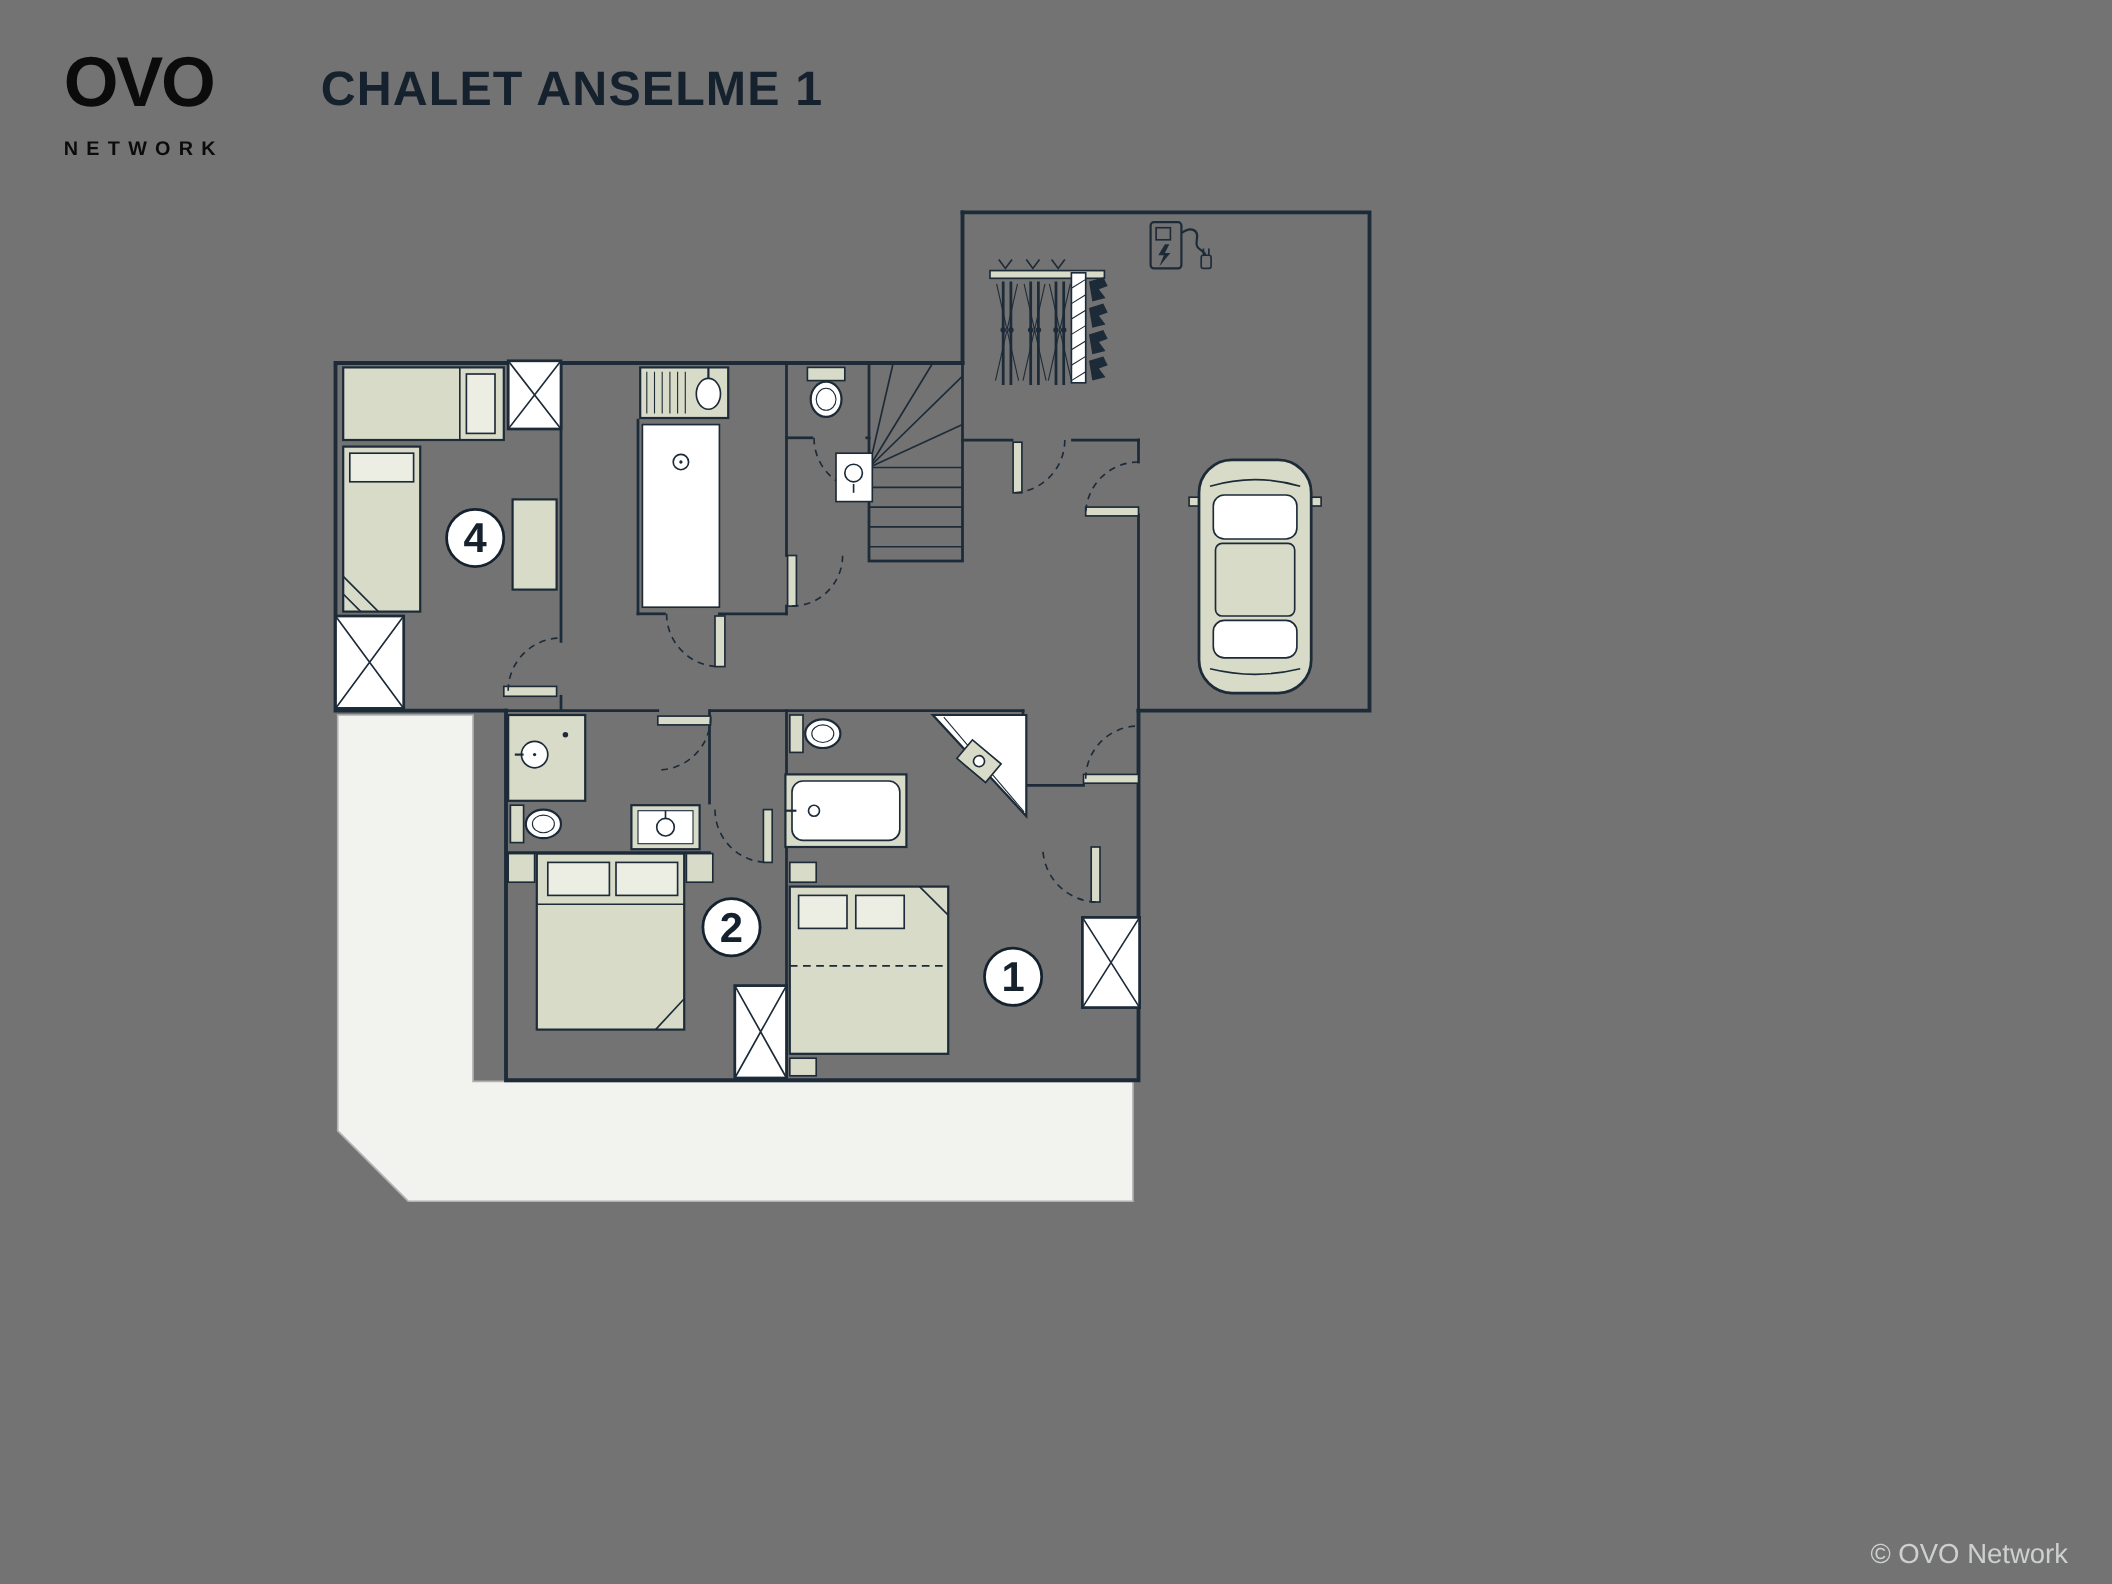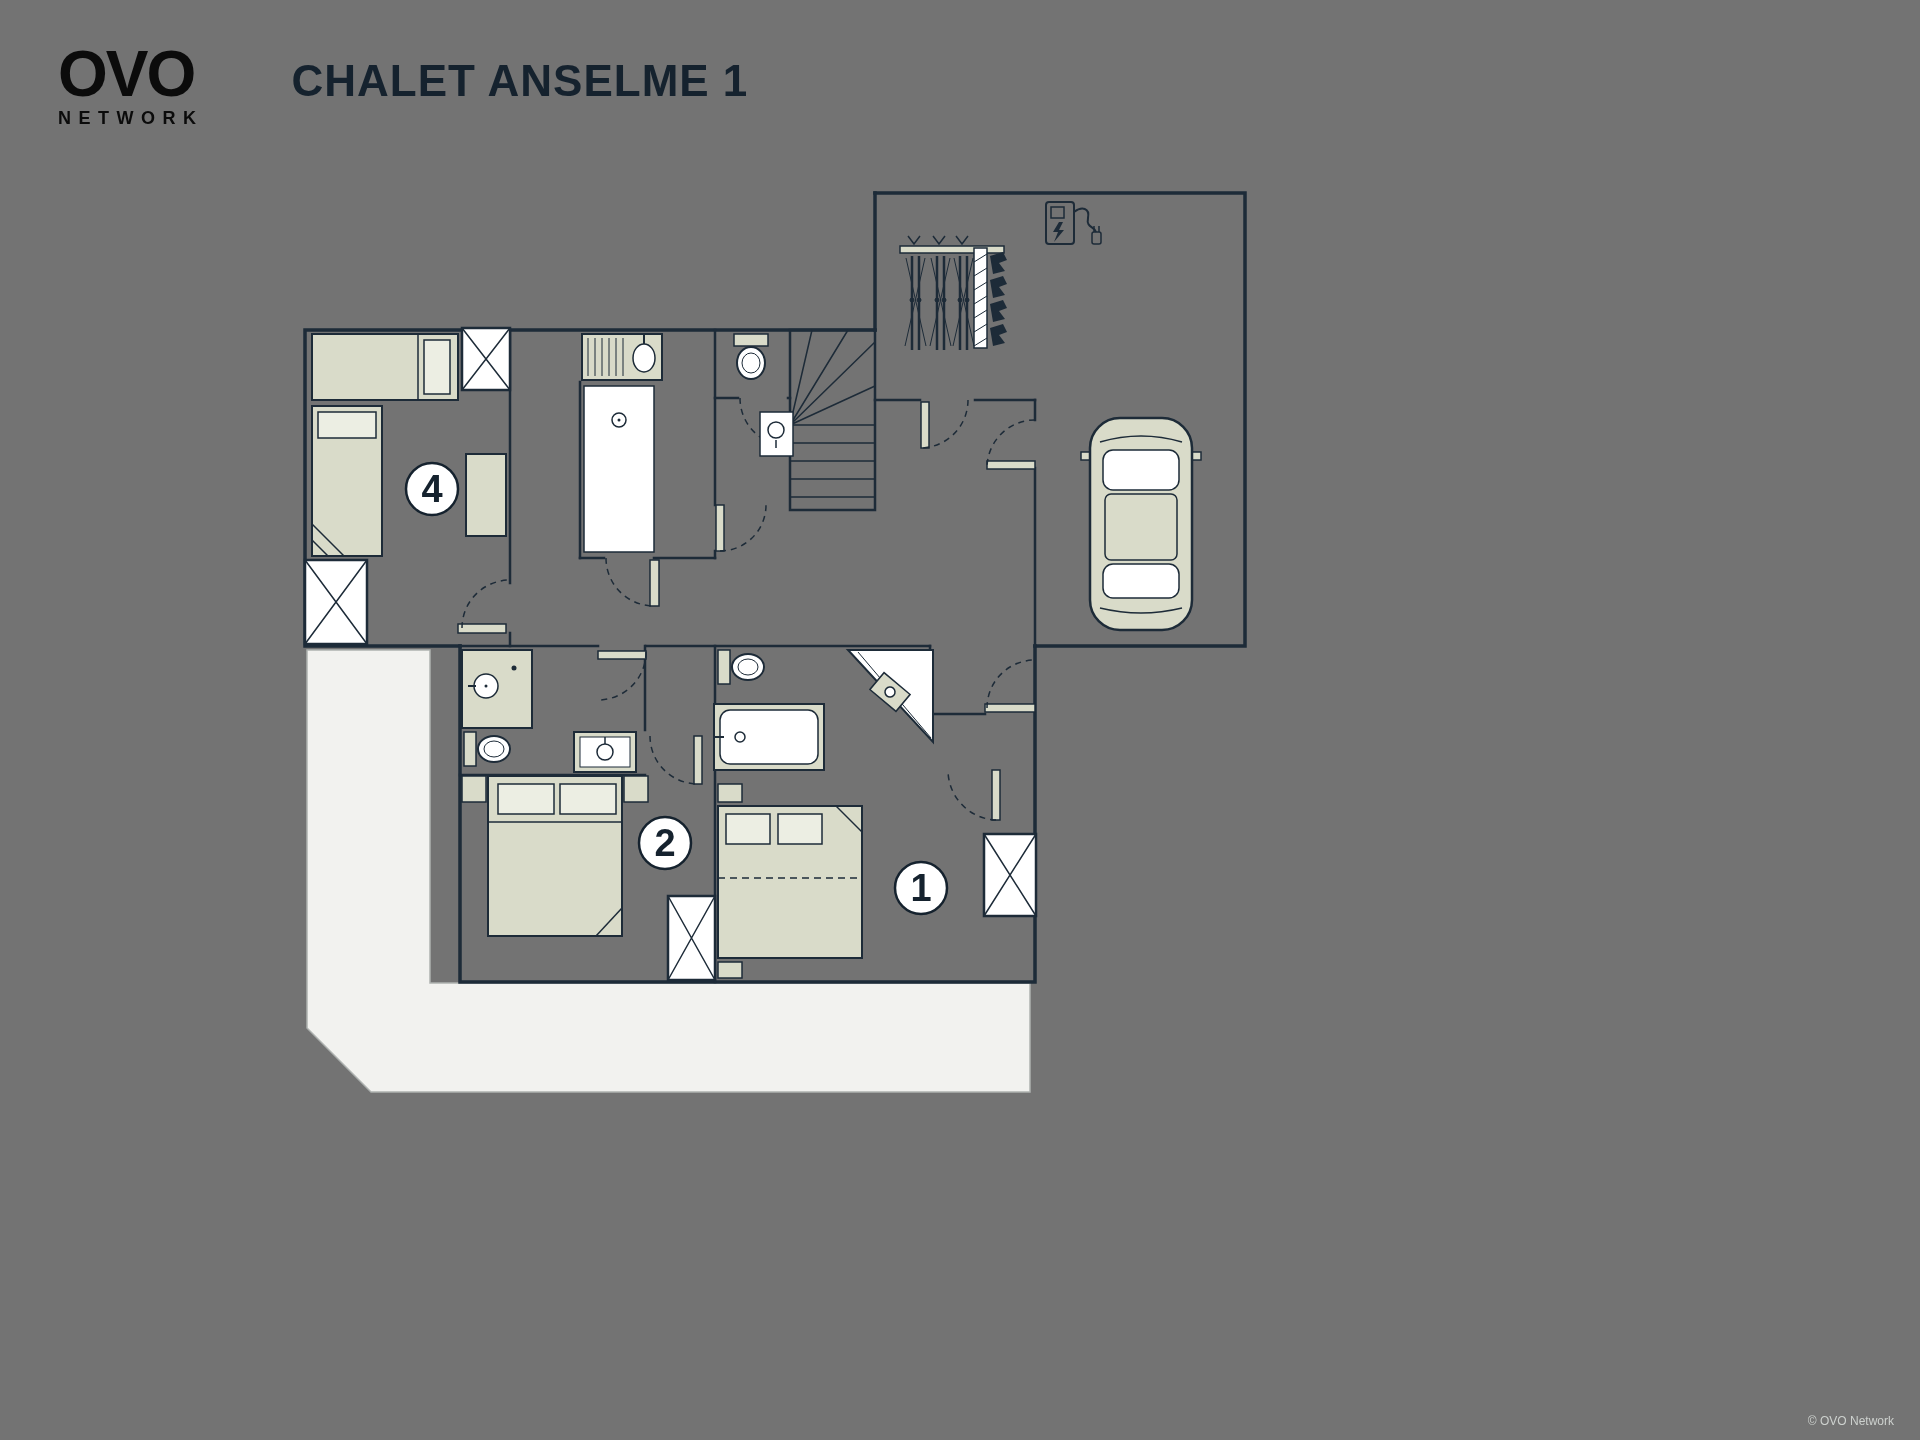--- a/index.html
+++ b/index.html
@@ -1,24 +1,24 @@
 <!DOCTYPE html>
 <html><head>
 <meta charset="utf-8">
 <style>
   html,body{margin:0;padding:0;background:#ffffff;}
   body{width:1920px;height:1440px;overflow:hidden;font-family:"Liberation Sans",sans-serif;}
   .page{position:relative;width:1920px;height:1440px;background:#737373;}
   .header{position:absolute;top:44px;left:58px;display:flex;align-items:flex-start;gap:88px;}
   .logo{display:flex;flex-direction:column;align-items:flex-start;}
   .logo-primary{font-size:64px;font-weight:900;letter-spacing:-2px;line-height:0.95;color:#0b0b0b;}
-  .logo-secondary{font-size:18px;font-weight:700;letter-spacing:7.5px;color:#0b0b0b;margin-top:3px;}
+  .logo-secondary{font-size:18px;font-weight:700;letter-spacing:7.5px;color:#0b0b0b;margin-top:20px;}
   .page-title{font-size:44px;font-weight:800;letter-spacing:1px;color:#15222e;margin-top:12px;white-space:nowrap;}
   .plan-svg{position:absolute;left:0;top:0;width:1920px;height:1440px;}
-  .copyright{position:absolute;right:26px;bottom:12px;font-size:12px;color:#cdd1ce;}
+  .copyright{position:absolute;right:40px;bottom:12px;font-size:25px;color:#cdd1ce;}
   .room-label-text{font-family:"Liberation Sans",sans-serif;font-size:38px;font-weight:bold;fill:#15222e;text-anchor:middle;}
 </style>
 </head>
 <body>
 
 <div class="page">
 
   <div class="header">
     <div class="logo">
       <div class="logo-primary">OVO</div>

